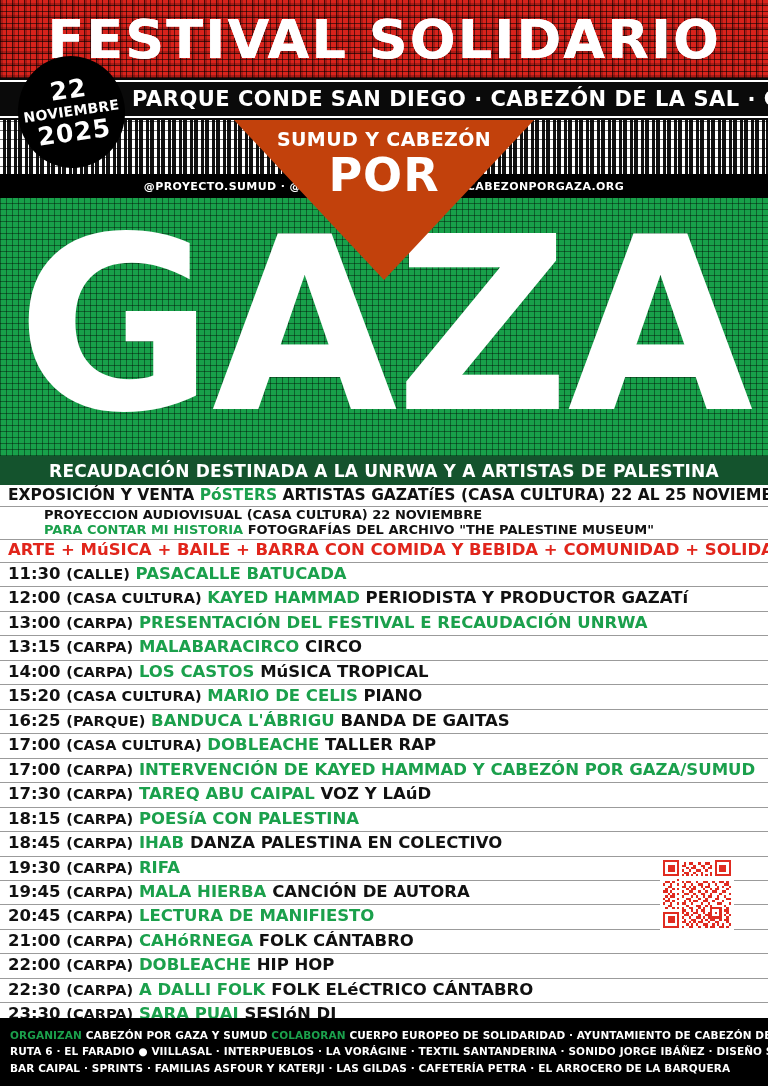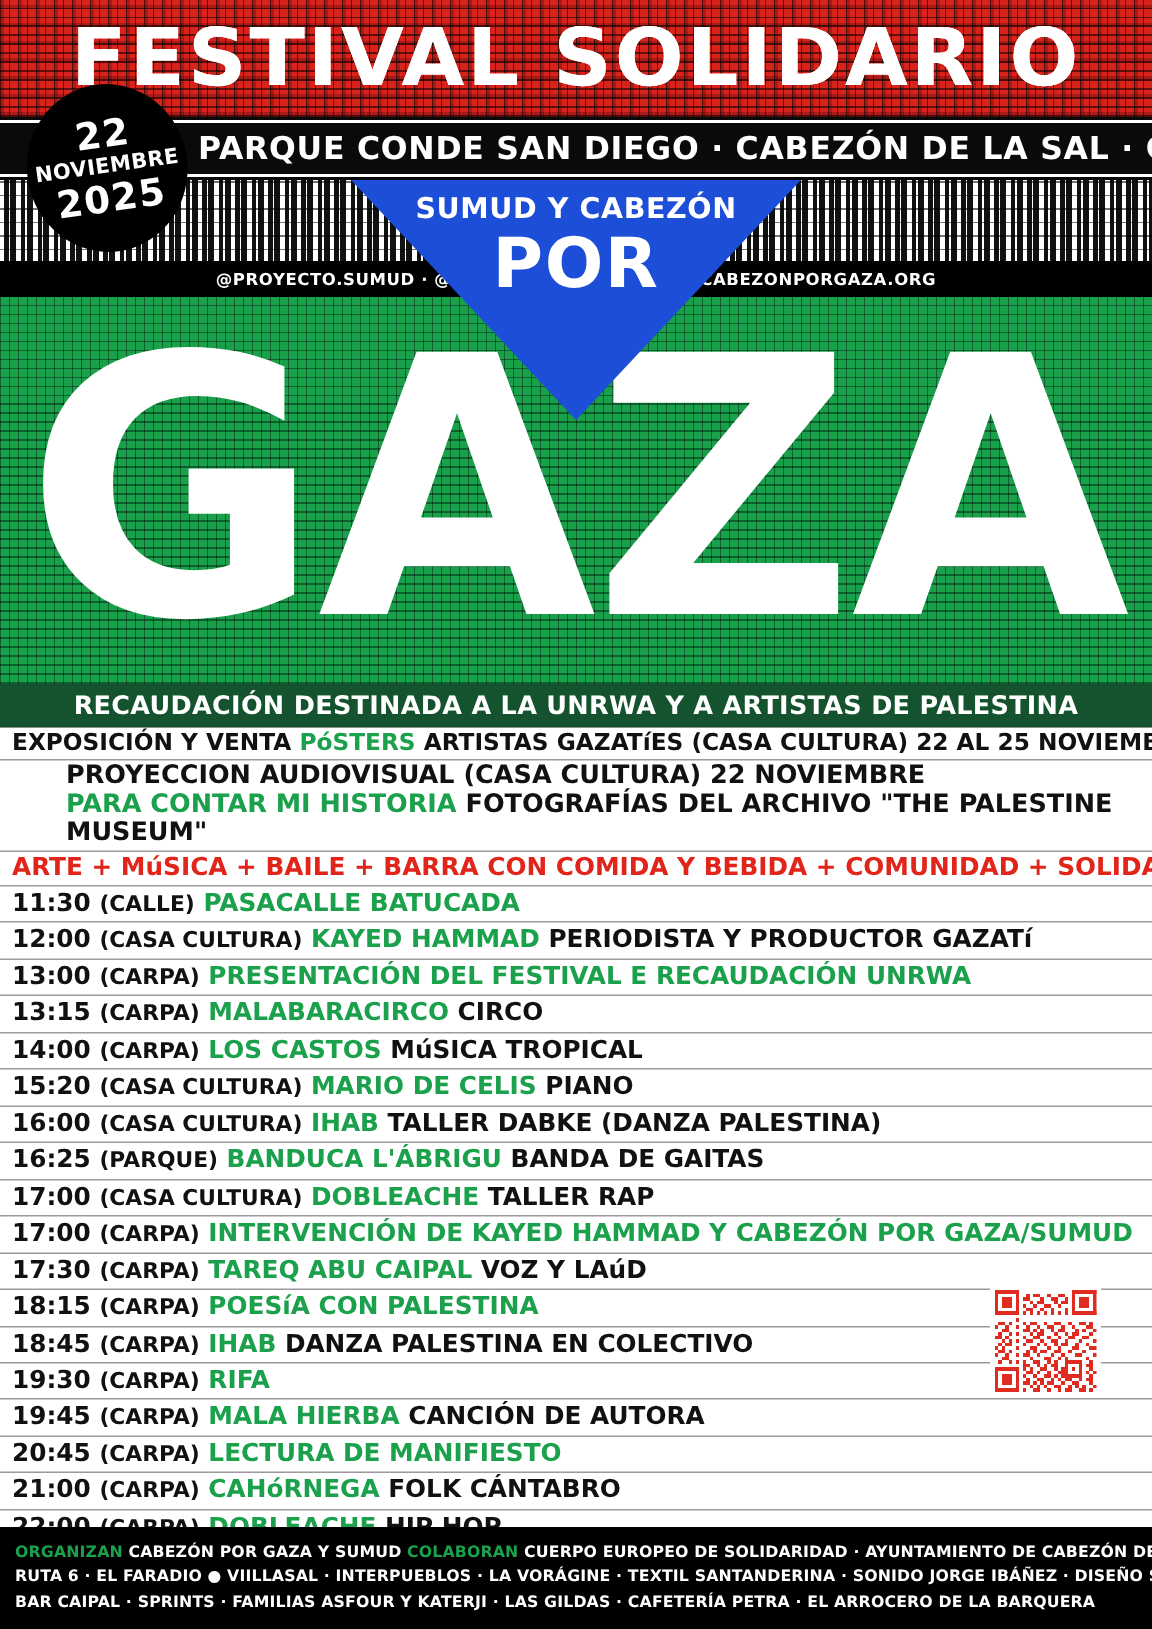--- a/index.html
+++ b/index.html
@@ -189,21 +189,21 @@
 
   
   .por-triangle {
     position: absolute;
     left: 50%;
     top: 120px;
     transform: translateX(-50%);
     width: 300px; height: 160px;
     z-index: 20;
     clip-path: polygon(0 0, 100% 0, 50% 100%);
-    background: #1d4ed8;
+    background: #c2410c;
     display: flex;
     flex-direction: column;
     align-items: center;
     padding-top: 8px;
   }
   .por-sub {
     color: #fff;
     font-family: "DejaVu Sans", sans-serif;
     font-weight: bold;
     font-size: 19px;
@@ -249,21 +249,21 @@
     position: relative;
     border-bottom: 1px solid #9b9b9b;
     padding: 1px 8px 2px 8px;
     white-space: nowrap;
     overflow: hidden;
     font-family: "DejaVu Sans", sans-serif;
     font-weight: bold;
     line-height: 1.12;
   }
   .row.info { font-size: 15.5px; padding-top: 2px; padding-bottom: 2px; }
-  .row.info-double { font-size: 17px; white-space: normal; padding-left: 44px; }
+  .row.info-double { font-size: 13px; white-space: normal; padding-left: 44px; }
   .row.info-double .l2 { display: block; }
   .row.accent-red {
     color: #e1251b;
     font-size: 16.5px;
     border-bottom: 1px solid #9b9b9b;
   }
   .row.sched { font-size: 16.5px; padding-top: 2px; padding-bottom: 3px; }
 
   .t-black { color: #111; }
   .t-green { color: #1ba04c; }
@@ -358,21 +358,20 @@
       <span>ARTE + MúSICA + BAILE + BARRA CON COMIDA Y BEBIDA + COMUNIDAD + SOLIDARIDAD</span>
     </div>
 
     <div id="schedule-list">
         <div class="row sched"><span class="t-black">11:30</span> <span class="t-black small-paren">(CALLE)</span> <span class="t-green">PASACALLE BATUCADA</span><span class="t-black"></span></div>
         <div class="row sched"><span class="t-black">12:00</span> <span class="t-black small-paren">(CASA CULTURA)</span> <span class="t-green">KAYED HAMMAD</span><span class="t-black"> PERIODISTA Y PRODUCTOR GAZATí</span></div>
         <div class="row sched"><span class="t-black">13:00</span> <span class="t-black small-paren">(CARPA)</span> <span class="t-green">PRESENTACIÓN DEL FESTIVAL E RECAUDACIÓN UNRWA</span><span class="t-black"></span></div>
         <div class="row sched"><span class="t-black">13:15</span> <span class="t-black small-paren">(CARPA)</span> <span class="t-green">MALABARACIRCO</span><span class="t-black"> CIRCO</span></div>
         <div class="row sched"><span class="t-black">14:00</span> <span class="t-black small-paren">(CARPA)</span> <span class="t-green">LOS CASTOS</span><span class="t-black"> MúSICA TROPICAL</span></div>
         <div class="row sched"><span class="t-black">15:20</span> <span class="t-black small-paren">(CASA CULTURA)</span> <span class="t-green">MARIO DE CELIS</span><span class="t-black"> PIANO</span></div>
-        <div class="row sched"><span class="t-black">16:00</span> <span class="t-black small-paren">(CASA CULTURA)</span> <span class="t-green">IHAB</span><span class="t-black"> TALLER DABKE (DANZA PALESTINA)</span></div>
         <div class="row sched"><span class="t-black">16:25</span> <span class="t-black small-paren">(PARQUE)</span> <span class="t-green">BANDUCA L'ÁBRIGU</span><span class="t-black"> BANDA DE GAITAS</span></div>
         <div class="row sched"><span class="t-black">17:00</span> <span class="t-black small-paren">(CASA CULTURA)</span> <span class="t-green">DOBLEACHE</span><span class="t-black"> TALLER RAP</span></div>
         <div class="row sched"><span class="t-black">17:00</span> <span class="t-black small-paren">(CARPA)</span> <span class="t-green">INTERVENCIÓN DE KAYED HAMMAD Y CABEZÓN POR GAZA/SUMUD</span><span class="t-black"></span></div>
         <div class="row sched"><span class="t-black">17:30</span> <span class="t-black small-paren">(CARPA)</span> <span class="t-green">TAREQ ABU CAIPAL</span><span class="t-black"> VOZ Y LAúD</span></div>
         <div class="row sched"><span class="t-black">18:15</span> <span class="t-black small-paren">(CARPA)</span> <span class="t-green">POESíA CON PALESTINA</span><span class="t-black"></span></div>
         <div class="row sched"><span class="t-black">18:45</span> <span class="t-black small-paren">(CARPA)</span> <span class="t-green">IHAB</span><span class="t-black"> DANZA PALESTINA EN COLECTIVO</span></div>
         <div class="row sched"><span class="t-black">19:30</span> <span class="t-black small-paren">(CARPA)</span> <span class="t-green">RIFA</span><span class="t-black"></span></div>
         <div class="row sched"><span class="t-black">19:45</span> <span class="t-black small-paren">(CARPA)</span> <span class="t-green">MALA HIERBA</span><span class="t-black"> CANCIÓN DE AUTORA</span></div>
         <div class="row sched"><span class="t-black">20:45</span> <span class="t-black small-paren">(CARPA)</span> <span class="t-green">LECTURA DE MANIFIESTO</span><span class="t-black"></span></div>
         <div class="row sched"><span class="t-black">21:00</span> <span class="t-black small-paren">(CARPA)</span> <span class="t-green">CAHóRNEGA</span><span class="t-black"> FOLK CÁNTABRO</span></div>

